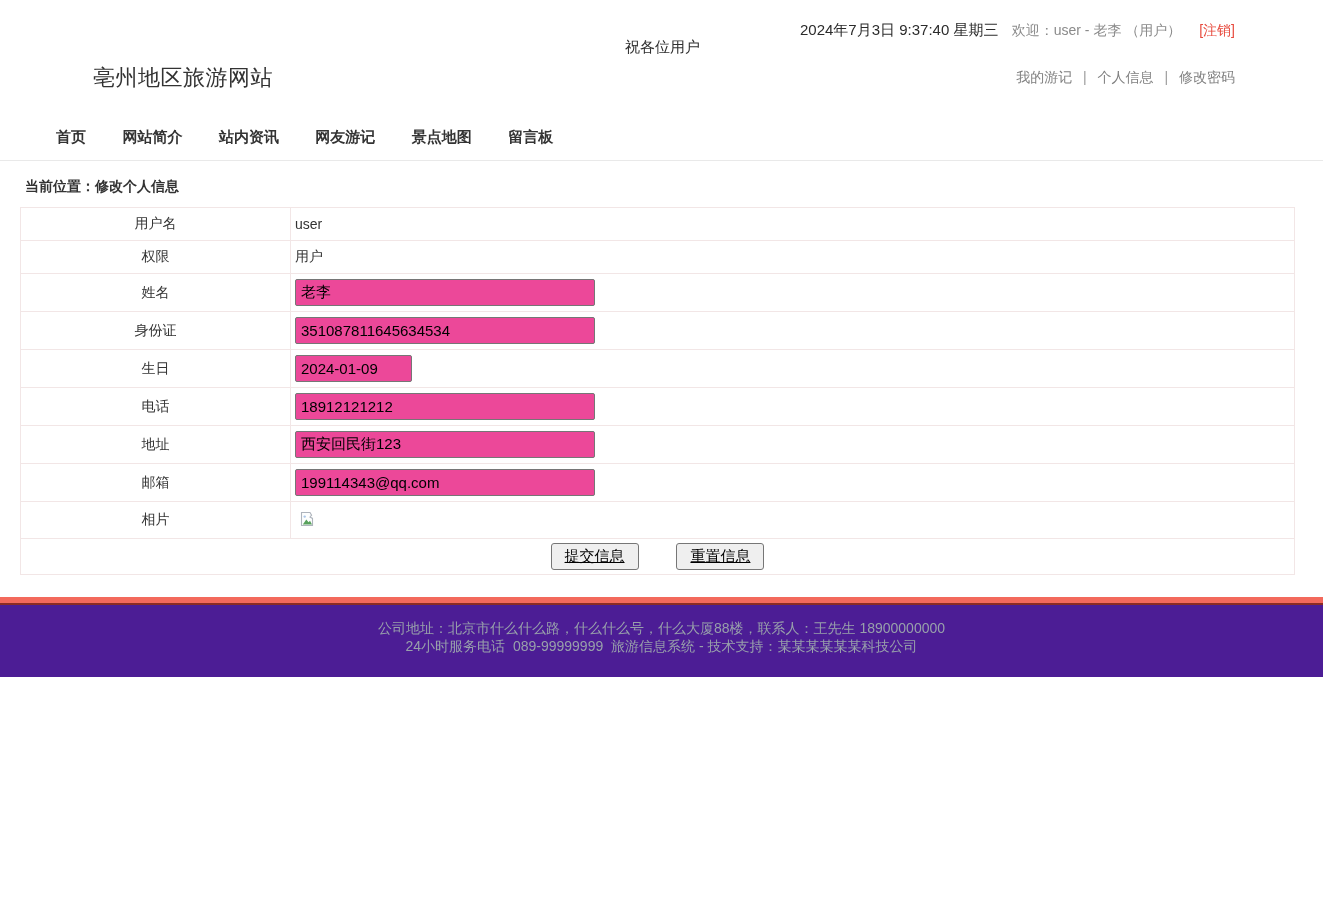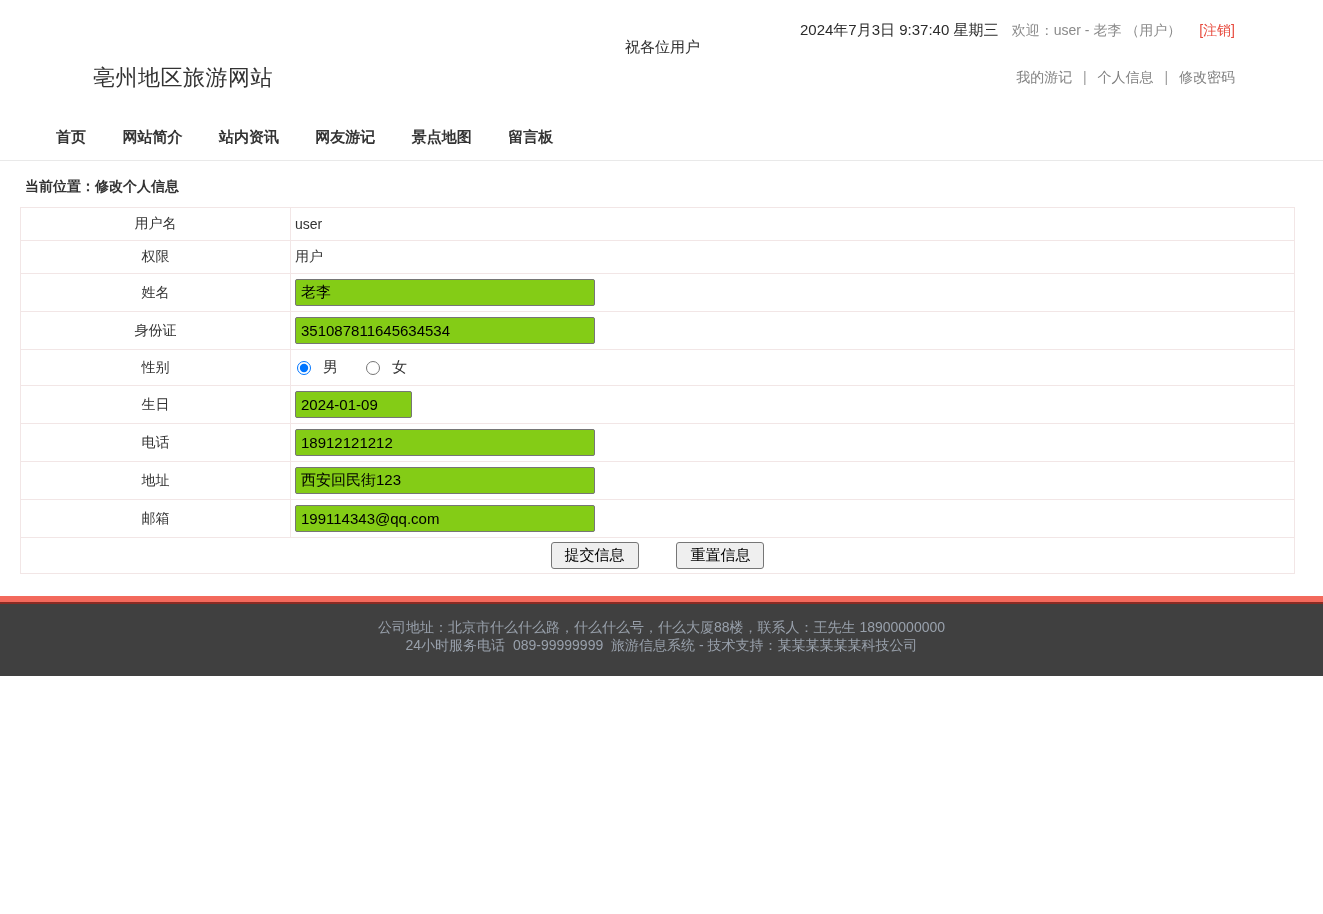--- a/index.html
+++ b/index.html
@@ -78,46 +78,47 @@
   tr.r-input td { height: 38px; }
   tr.r-radio td { height: 36px; }
   tr.r-photo td { height: 37px; }
   tr.r-btn   td { height: 36px; }
 
   input.txt {
     width: 300px; height: 27px;
     border: 1px solid #767676; border-radius: 2px;
     font-size: 15px; padding: 0 5px; color: #000;
     font-family: "Liberation Sans", "DejaVu Sans", sans-serif;
-    background: #84cc16;
+    background: #ec4899;
   }
   input.txt.short { width: 117px; }
 
   .radio-group { display: flex; align-items: center; gap: 8px; font-size: 15px; }
   .radio-group input[type="radio"] { width: 14px; height: 14px; margin: 0 4px 0 2px; }
   .radio-group .opt-label { margin-right: 18px; }
 
   td.cell-buttons { text-align: center; }
   button.form-btn {
     font-size: 15px; color: #000;
     background: #efefef;
     border: 1px solid #767676; border-radius: 3px;
     padding: 3px 13px; margin: 0 17px;
     font-family: "Liberation Sans", "DejaVu Sans", sans-serif;
     cursor: pointer;
+    text-decoration: underline;
   }
 
   .broken-img { display: inline-block; vertical-align: middle; margin-left: 5px; }
 
   
   .footer-wrap { margin-top: 22px; }
   .footer-accent { height: 6px; background: #f3695c; }
   .footer-accent-dark { height: 2px; background: #8b2b24; }
   .footer {
-    height: 72px; background: #404040;
+    height: 72px; background: #4c1d95;
     color: #98a0ab; font-size: 14px; text-align: center;
   }
   .footer .line1 { padding-top: 15px; white-space: pre-wrap; }
   .footer .line2 { white-space: pre-wrap; }
 </style>
 </head>
 <body>
 
 <div class="topbar">
   <div class="marquee">祝各位用户</div>
@@ -165,31 +166,20 @@
     <td class="cell-value">
       <input class="txt" type="text" value="老李" style="">
     </td>
   </tr>
   <tr class="r-input">
     <td class="cell-label">身份证</td>
     <td class="cell-value">
       <input class="txt" type="text" value="351087811645634534" style="">
     </td>
   </tr>
-  <tr class="r-radio">
-    <td class="cell-label">性别</td>
-    <td class="cell-value">
-      <div class="radio-group">
-        <input type="radio" name="gender" checked="" style="">
-        <span class="opt-label">男</span>
-        <input type="radio" name="gender" style="">
-        <span class="opt-label">女</span>
-      </div>
-    </td>
-  </tr>
   <tr class="r-input">
     <td class="cell-label">生日</td>
     <td class="cell-value">
       <input class="txt short" type="text" value="2024-01-09" style="">
     </td>
   </tr>
   <tr class="r-input">
     <td class="cell-label">电话</td>
     <td class="cell-value">
       <input class="txt" type="text" value="18912121212" style="">
@@ -198,20 +188,32 @@
   <tr class="r-input">
     <td class="cell-label">地址</td>
     <td class="cell-value">
       <input class="txt" type="text" value="西安回民街123" style="">
     </td>
   </tr>
   <tr class="r-input">
     <td class="cell-label">邮箱</td>
     <td class="cell-value">
       <input class="txt" type="text" value="199114343@qq.com" style="">
+    </td>
+  </tr>
+  <tr class="r-photo">
+    <td class="cell-label">相片</td>
+    <td class="cell-value">
+      <span class="broken-img">
+        <svg width="16" height="16" viewBox="0 0 16 16">
+          <path d="M1.5 1.5 h8.5 l1.6 2.6 -1.6 1.9 2.5 1.4 v7.1 h-11 z" fill="#fdfefe" stroke="#aeb4bc" stroke-width="1.1"></path>
+          <circle cx="4.7" cy="5.6" r="1.2" fill="#a9c6e8"></circle>
+          <path d="M2.8 13.4 L6.3 8.6 L8.6 11.2 L10 9.7 L12 13.4 Z" fill="#58a15c"></path>
+        </svg>
+      </span>
     </td>
   </tr>
   <tr class="r-btn">
     <td class="cell-buttons" colspan="2">
       <button class="form-btn">提交信息</button>
       <button class="form-btn">重置信息</button>
     </td>
   </tr>
 </tbody>
   </table>

